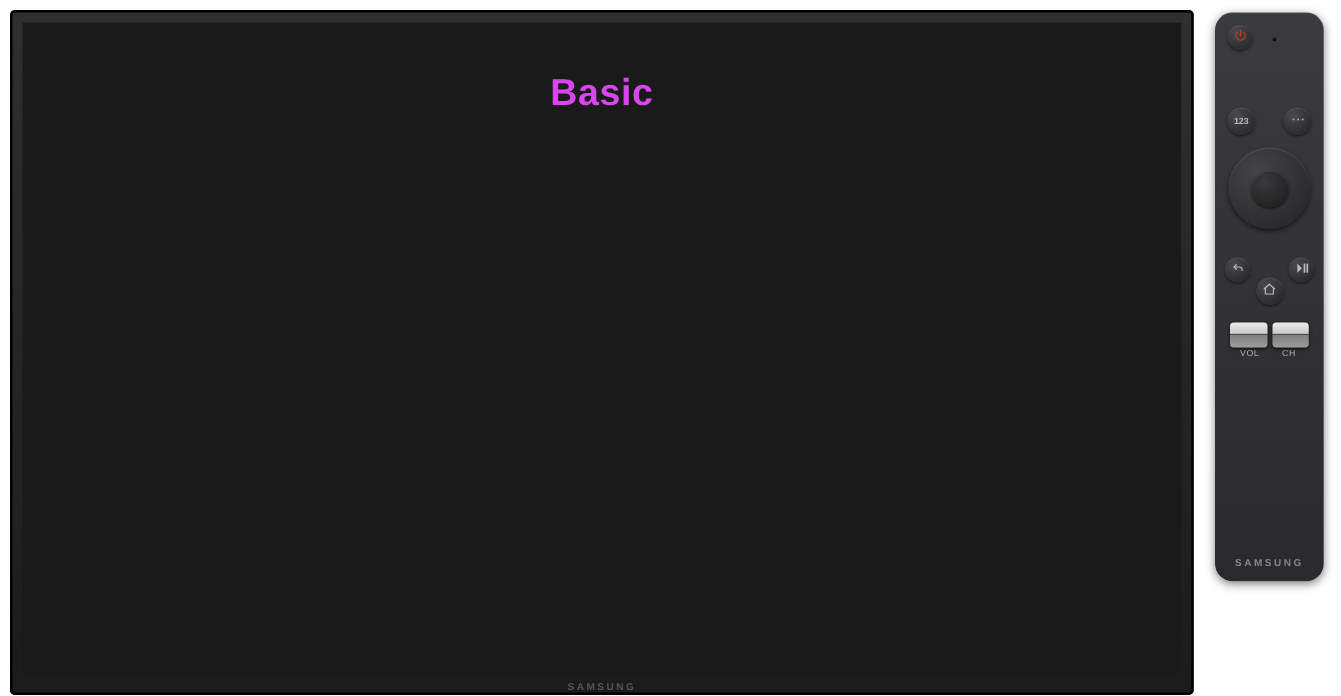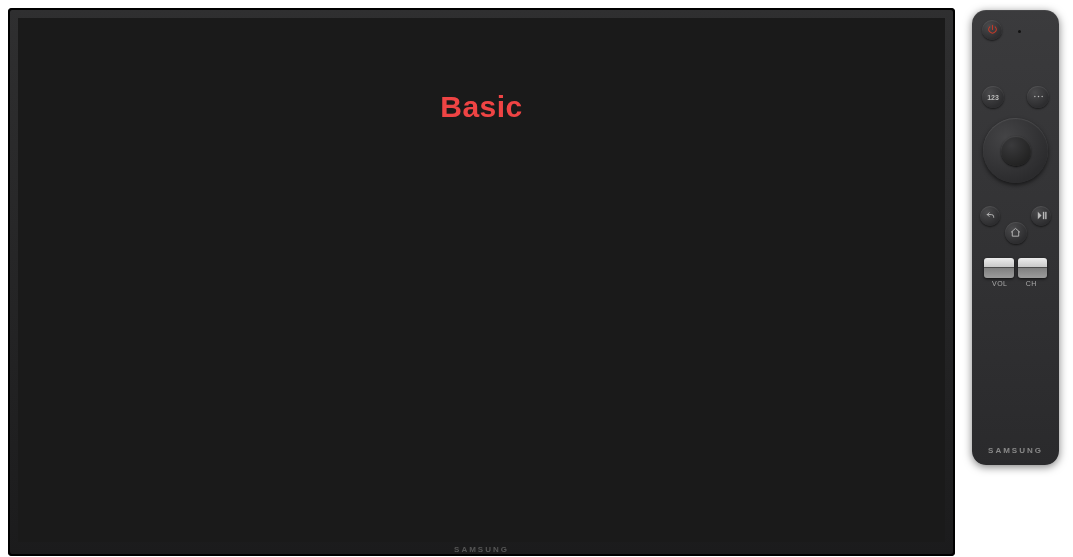--- a/index.html
+++ b/index.html
@@ -27,26 +27,26 @@
     position: absolute;
     left: 10px;
     top: 10px;
     right: 10px;
     bottom: 14px;
     background: #1a1a1a;
     color: #fff;
   }
   .tv-title {
     position: absolute;
-    top: 72px;
+    top: 40px;
     left: 50%;
     transform: translateX(-50%);
     font-size: 30px;
     font-weight: 700;
-    color: #ef4444;
+    color: #d946ef;
     letter-spacing: 0.5px;
   }
   .tv-brand {
     position: absolute;
     bottom: 2px;
     left: 50%;
     transform: translateX(-50%);
     font-size: 8px;
     letter-spacing: 2px;
     color: #555;

